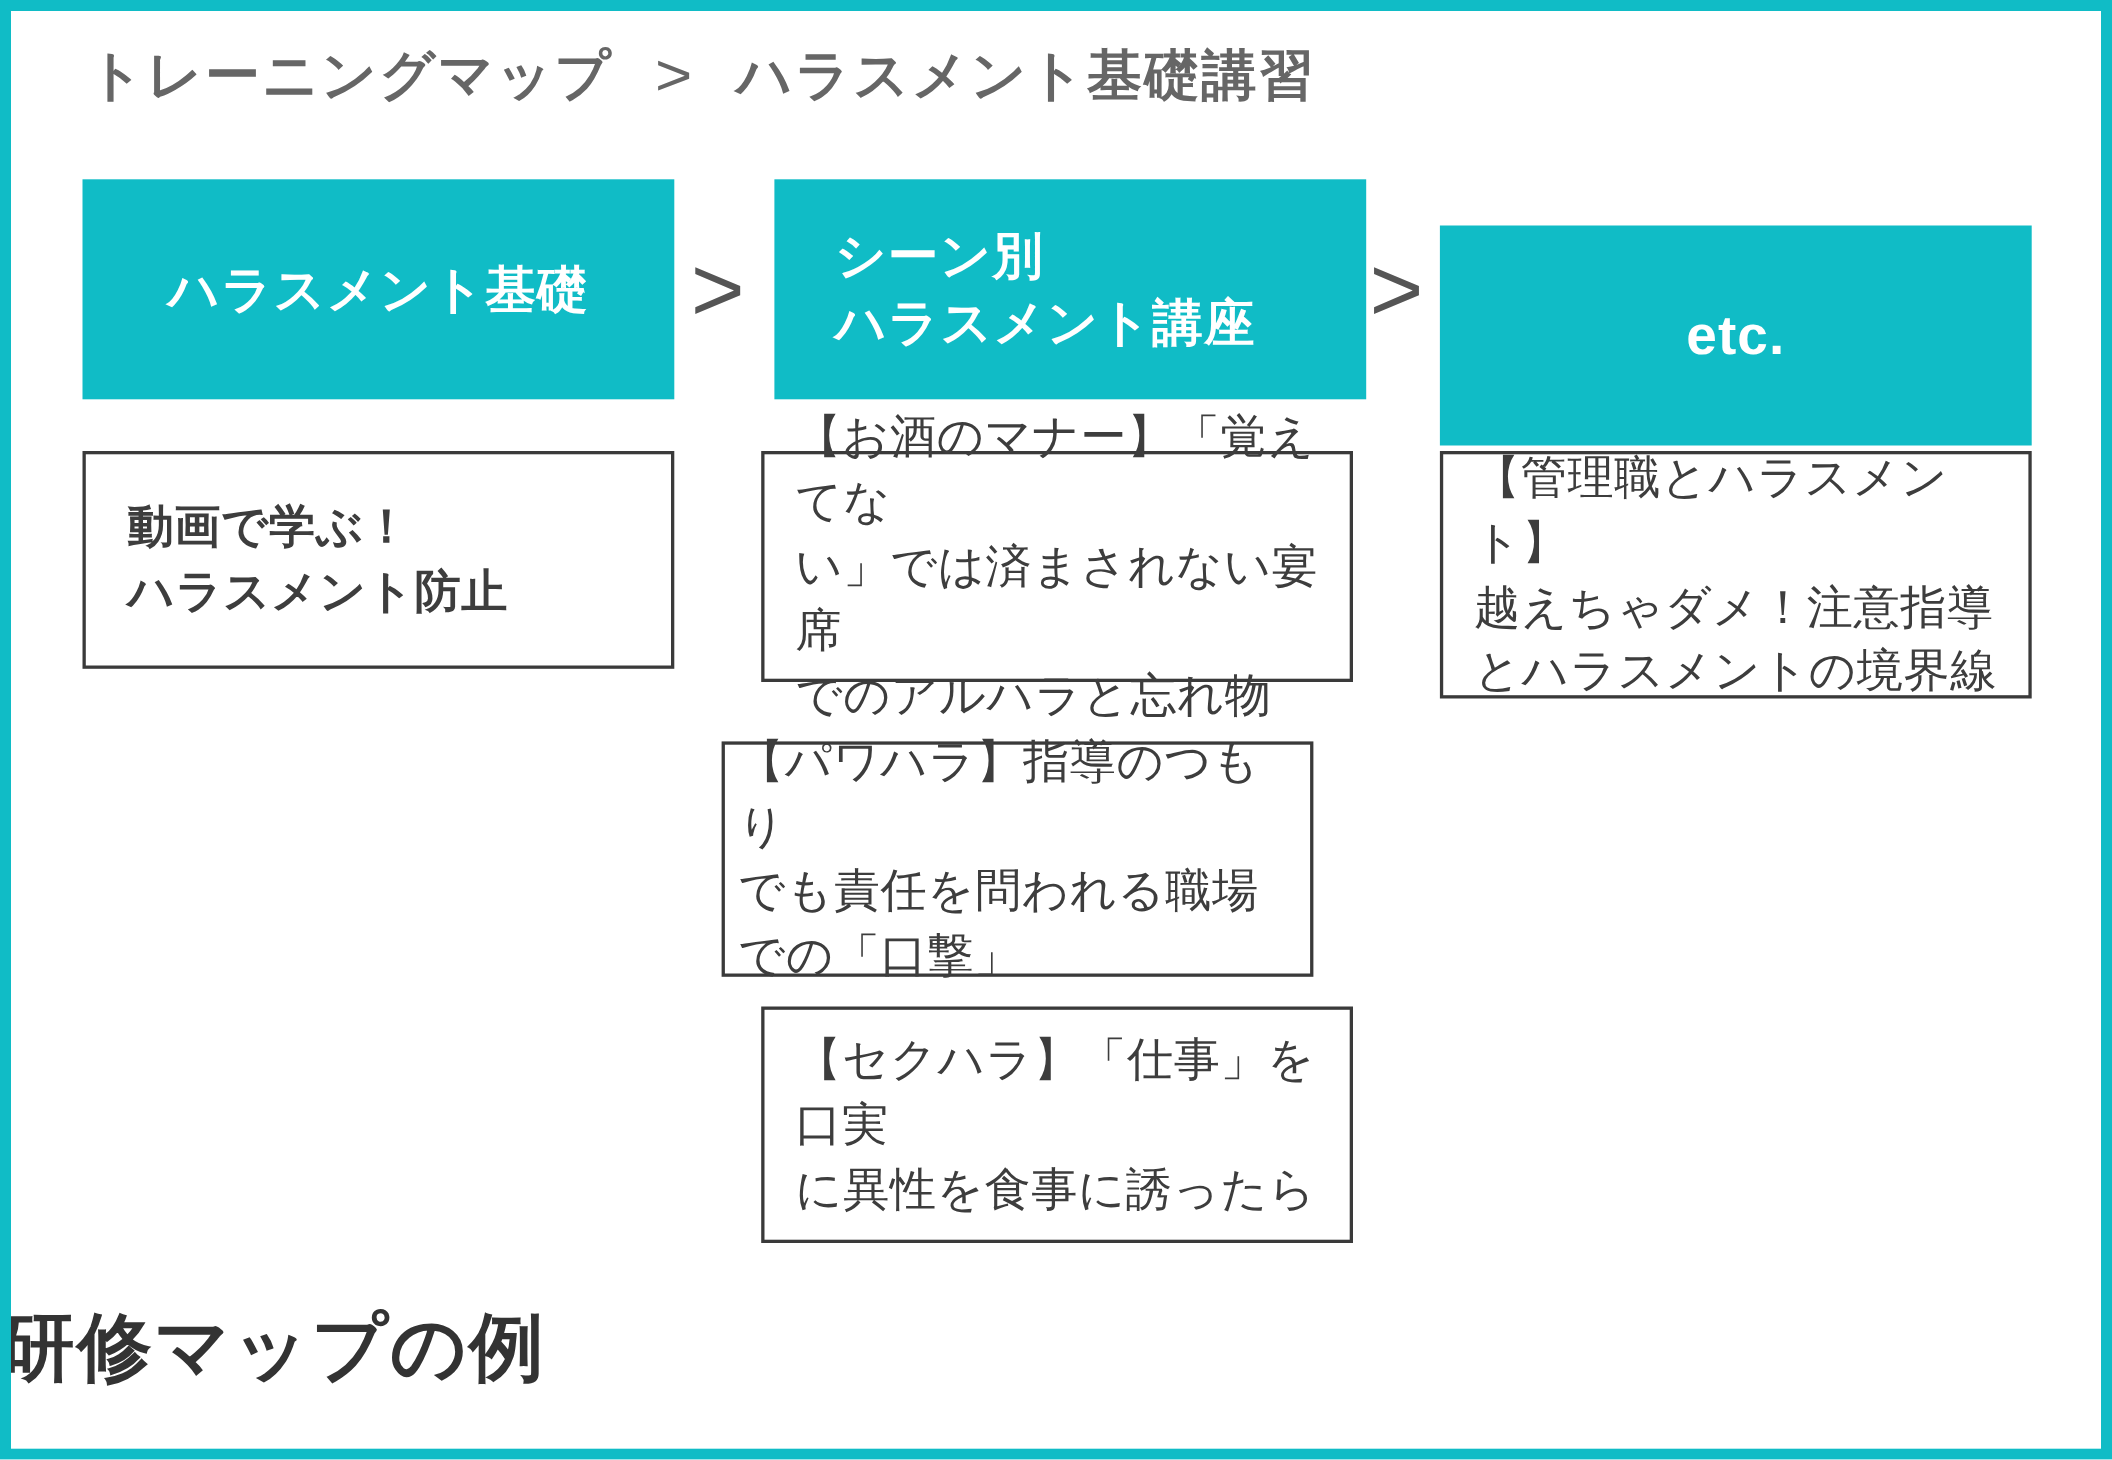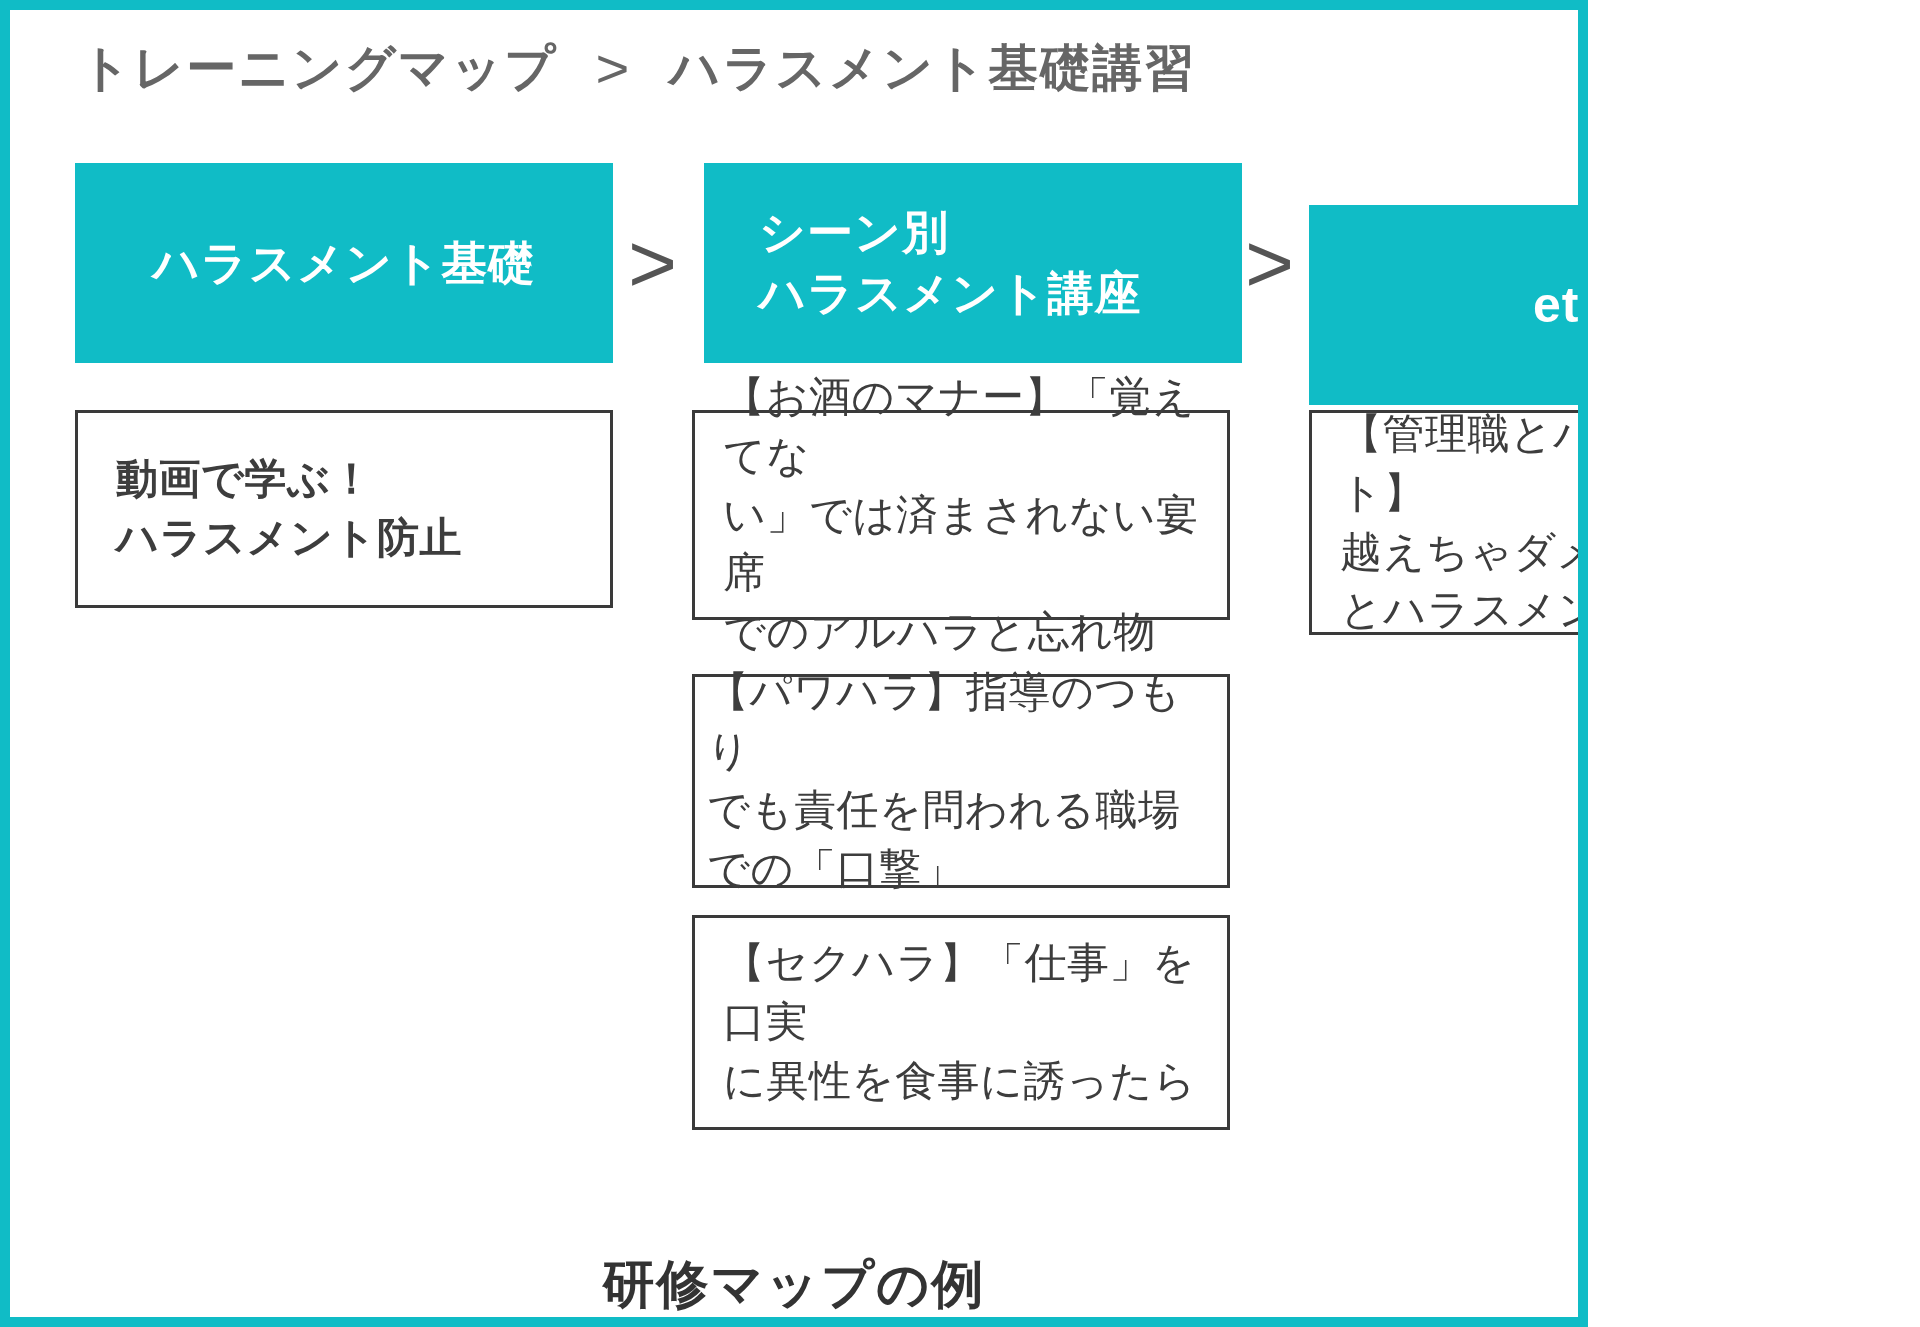--- a/index.html
+++ b/index.html
@@ -10,21 +10,21 @@
     --card-text: #3d3d3d;
     --caption-text: #333333;
     --header-text: #ffffff;
   }
   * { margin: 0; padding: 0; box-sizing: border-box; }
   html, body { background: #ffffff; }
   body { font-family: "Liberation Sans", "DejaVu Sans", sans-serif; }
 
   .stage {
     position: relative;
-    width: 1588px;
+    width: 1920px;
     height: 1327px;
     background: #ffffff;
     overflow: hidden;
   }
   .frame {
     position: absolute;
     inset: 0;
     border: 10px solid var(--accent);
     pointer-events: none;
   }
@@ -95,31 +95,31 @@
     font-size: 42px;
     line-height: 1.4;
     display: flex;
     align-items: center;
     white-space: pre-line;
     padding: 20px 22px 20px 28px;
     letter-spacing: 0.5px;
   }
   .c1a { left: 75px;   top: 410px; height: 198px; padding-left: 38px; font-weight: bold; }
   .c2a { left: 692px;  top: 410px; height: 210px; }
-  .c2b { left: 692px;  top: 674px; height: 214px; padding-left: 12px; }
+  .c2b { left: 656px;  top: 674px; height: 214px; padding-left: 12px; }
   .c2c { left: 692px;  top: 915px; height: 215px; }
   .c3a { left: 1309px; top: 410px; height: 225px; }
 
   .caption {
     position: absolute;
     left: 0;
-    top: 1256px;
+    top: 1188px;
     width: 100%;
-    text-align: center;
-    font-size: 52px;
+    text-align: left;
+    font-size: 68px;
     font-weight: bold;
     color: var(--caption-text);
     line-height: 1.1;
     letter-spacing: 2px;
   }
 </style>
 </head>
 <body>
 
 <div class="stage">

